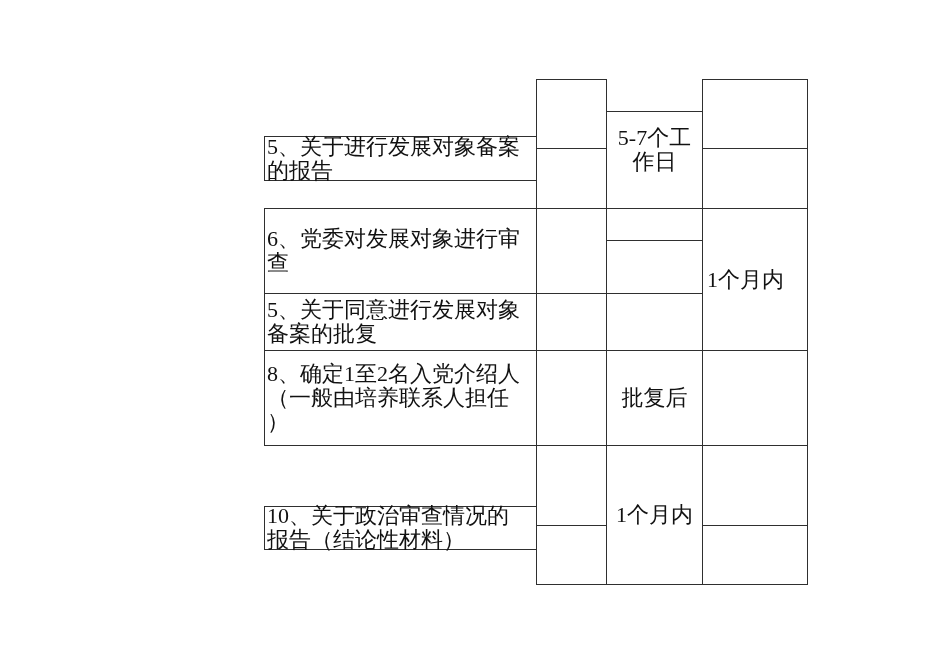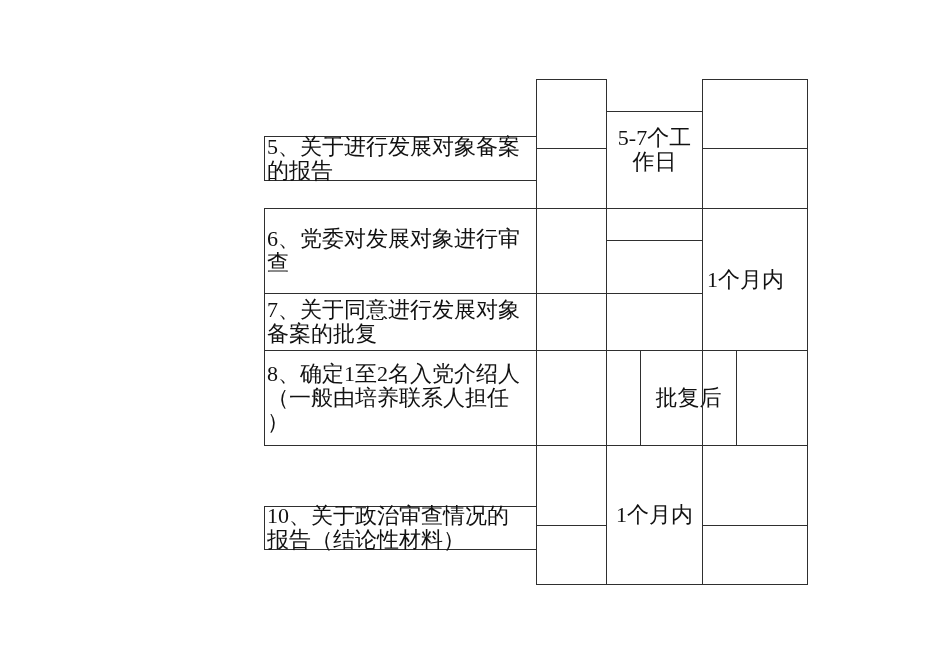--- a/index.html
+++ b/index.html
@@ -60,41 +60,41 @@
 </head>
 <body>
 
 <div class="screen">
 
 
   <div class="cell pad-l" style="left:264px; top:136px; width:273px; height:45px;">5、关于进行发展对象备案
 的报告</div>
   <div class="cell pad-l" style="left:264px; top:208px; width:273px; height:86px;">6、党委对发展对象进行审
 查</div>
-  <div class="cell pad-l" style="left:264px; top:293px; width:273px; height:58px;">7、关于同意进行发展对象
+  <div class="cell pad-l" style="left:264px; top:293px; width:273px; height:58px;">5、关于同意进行发展对象
 备案的批复</div>
   <div class="cell pad-l" style="left:264px; top:350px; width:273px; height:96px;">8、确定1至2名入党介绍人
 （一般由培养联系人担任
 ）</div>
   <div class="cell pad-l" style="left:264px; top:506px; width:273px; height:44px;">10、关于政治审查情况的
 报告（结论性材料）</div>
 
   <div class="cell" style="left:536px; top:79px;  width:71px; height:70px;"></div>
   <div class="cell" style="left:536px; top:148px; width:71px; height:61px;"></div>
   <div class="cell" style="left:536px; top:208px; width:71px; height:86px;"></div>
   <div class="cell" style="left:536px; top:293px; width:71px; height:58px;"></div>
   <div class="cell" style="left:536px; top:350px; width:71px; height:96px;"></div>
   <div class="cell" style="left:536px; top:445px; width:71px; height:81px;"></div>
   <div class="cell" style="left:536px; top:525px; width:71px; height:60px;"></div>
 
   <div class="cell ctr top-band" style="left:606px; top:79px;  width:97px; height:130px;margin-top:32px;">5-7个工
 作日</div>
   <div class="cell" style="left:606px; top:208px; width:97px; height:86px;"></div>
   <div class="cell" style="left:606px; top:293px; width:97px; height:58px;"></div>
-  <div class="cell ctr" style="left:640px; top:350px; width:97px; height:96px;">批复后</div>
+  <div class="cell ctr" style="left:606px; top:350px; width:97px; height:96px;">批复后</div>
   <div class="cell ctr" style="left:606px; top:445px; width:97px; height:140px;">1个月内</div>
 
   <div class="cell" style="left:702px; top:79px;  width:106px; height:70px;"></div>
   <div class="cell" style="left:702px; top:148px; width:106px; height:61px;"></div>
   <div class="cell pad-l4" style="left:702px; top:208px; width:106px; height:143px;">1个月内</div>
   <div class="cell" style="left:702px; top:350px; width:106px; height:96px;"></div>
   <div class="cell" style="left:702px; top:445px; width:106px; height:81px;"></div>
   <div class="cell" style="left:702px; top:525px; width:106px; height:60px;"></div>
 
 </div>

